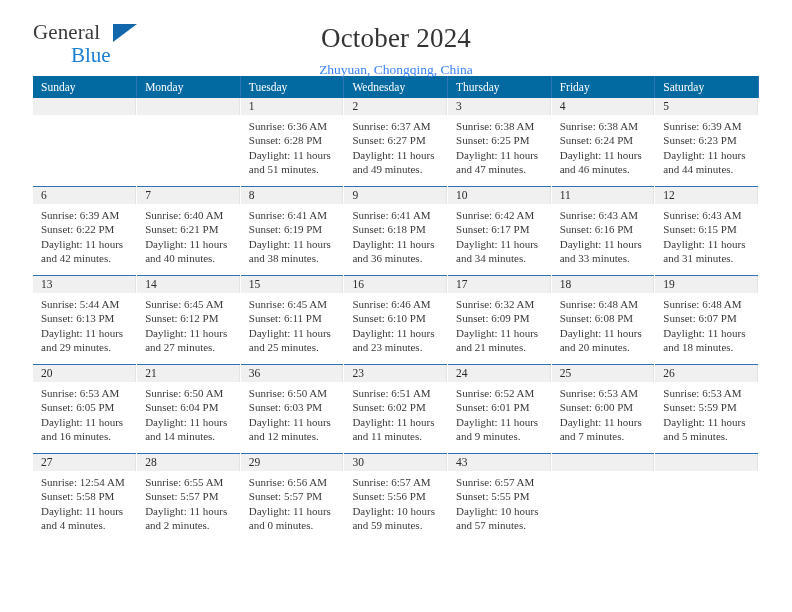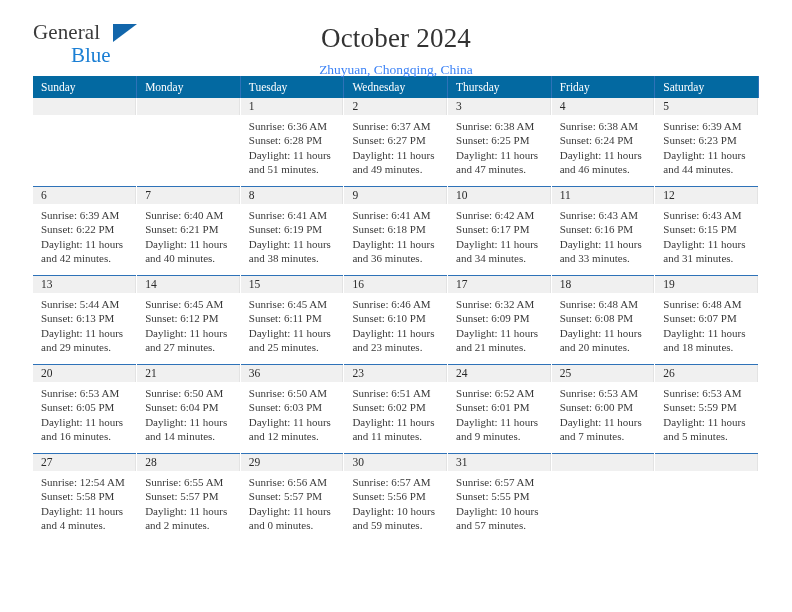--- a/index.html
+++ b/index.html
@@ -487,21 +487,21 @@
               <div class="daynum">30</div>
               <div class="info">
                 <div>Sunrise: 6:57 AM</div>
                 <div>Sunset: 5:56 PM</div>
                 <div class="daylight">Daylight: 10 hours and 59 minutes.</div>
               </div>
             </div>
           </td>
           <td class="wk-cell">
             <div class="daybox">
-              <div class="daynum">31</div>
+              <div class="daynum">43</div>
               <div class="info">
                 <div>Sunrise: 6:57 AM</div>
                 <div>Sunset: 5:55 PM</div>
                 <div class="daylight">Daylight: 10 hours and 57 minutes.</div>
               </div>
             </div>
           </td>
           <td class="wk-cell">
             <div class="daybox empty">
               <div class="daynum"></div>

